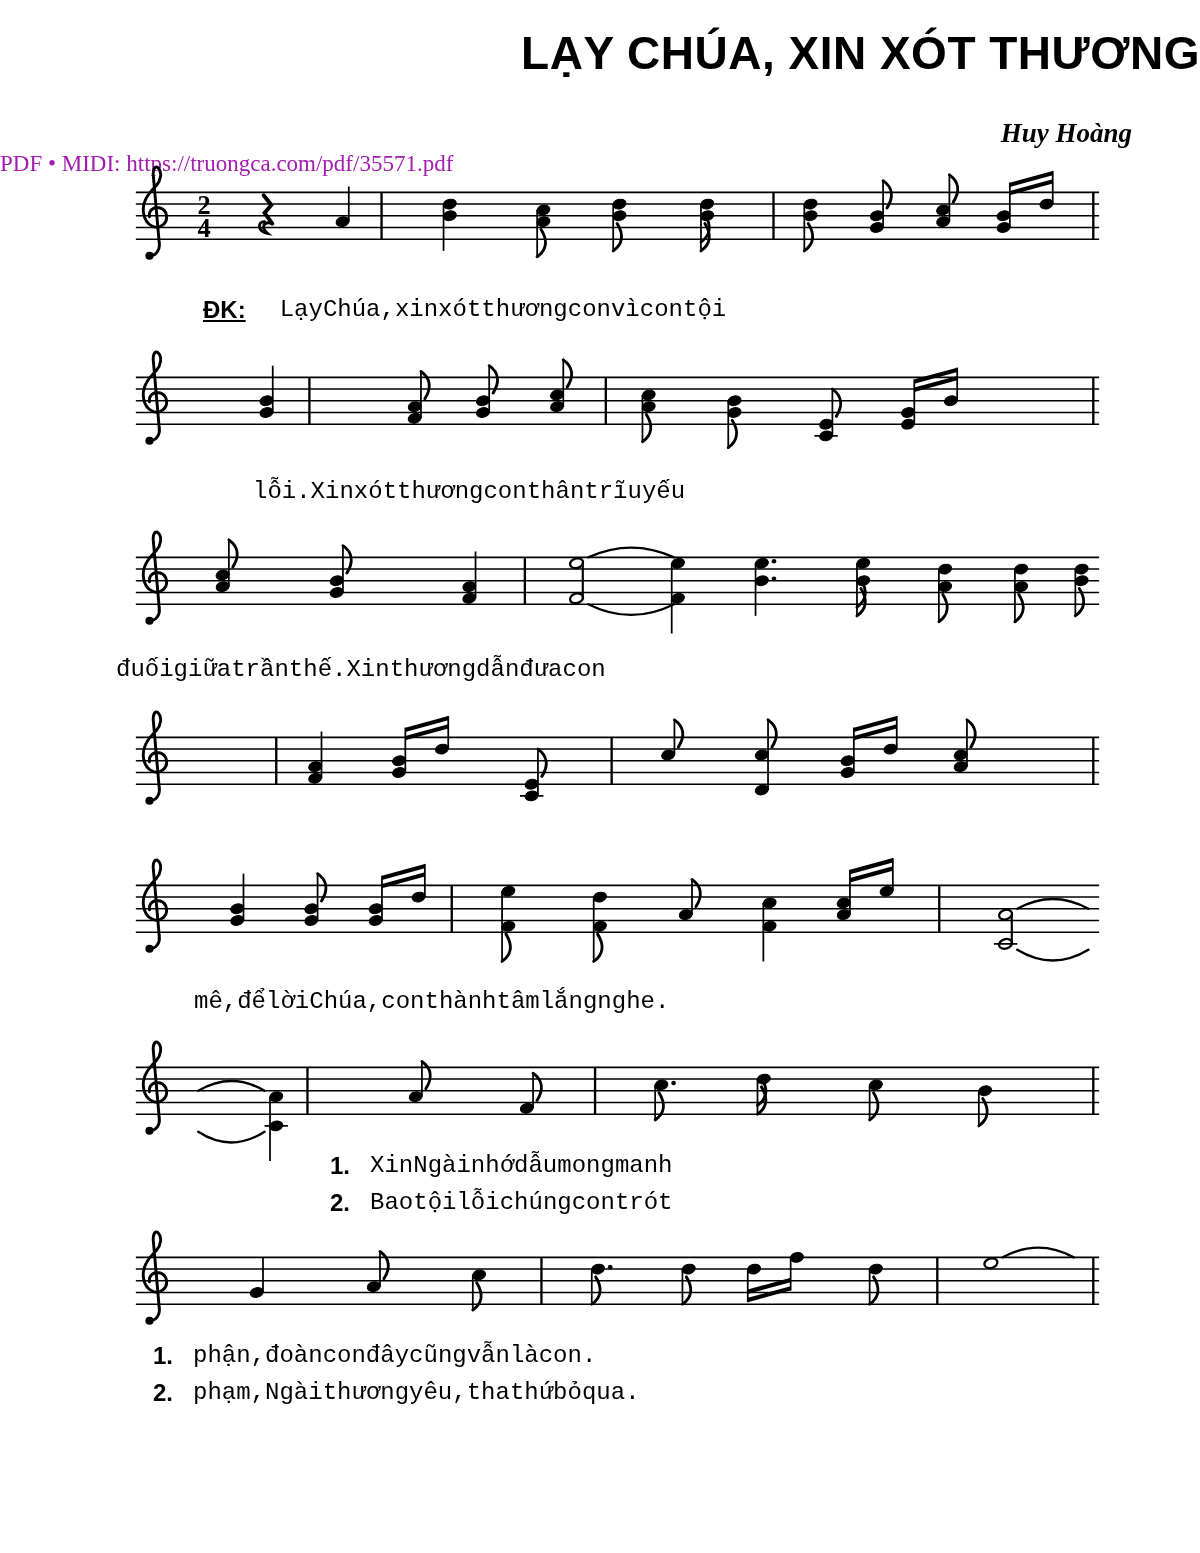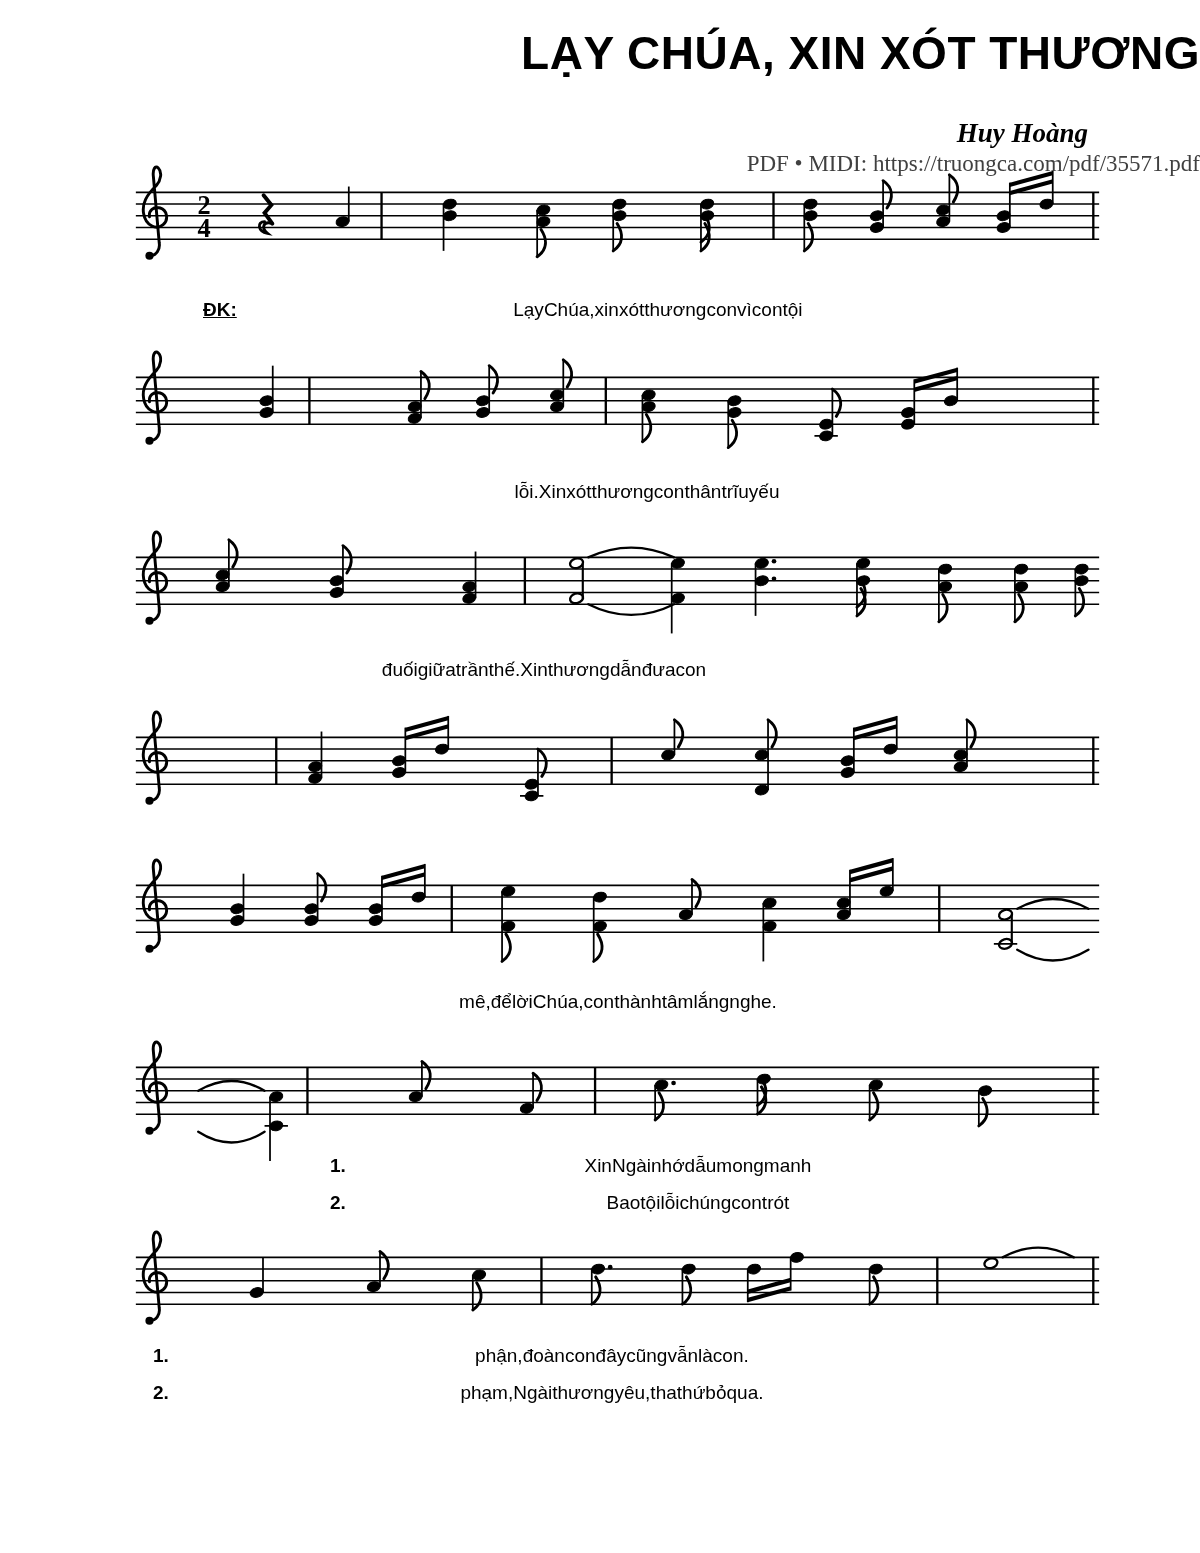--- a/index.html
+++ b/index.html
@@ -17,45 +17,46 @@
     text-align:right;
     font-family:"Liberation Sans", sans-serif;
     font-weight:700;
     font-size:46px;
     letter-spacing:0.5px;
     color:#000;
   }
   .composer{
     margin-top:38px;
     text-align:right;
-    padding-right:112px;
+    padding-right:68px;
     font-family:"Liberation Serif", serif;
     font-style:italic;
     font-weight:700;
     font-size:27px;
   }
   .pdflink{
     margin-top:2px;
-    text-align:right;
+    text-align:left;
     font-family:"Liberation Serif", serif;
     font-size:23px;
-    color:#404040;
+    color:#a21caf;
   }
   .system svg{display:block;margin-left:130px;}
   .lyric-row{
     display:flex;
     align-items:flex-end;
-    font-size:19px;
+    font-size:24px;
     line-height:40px;
     white-space:nowrap;
   }
   .lyric-row .words{
     flex:1;
     display:flex;
-    justify-content:center;
+    justify-content:flex-start;
+    font-family:Liberation Mono, monospace;
   }
   .lyric-row .dk{
     font-weight:700;
     text-decoration:underline;
     margin-right:34px;
   }
   .lyric-row .vnum{
     font-weight:700;
     margin-right:20px;
   }

